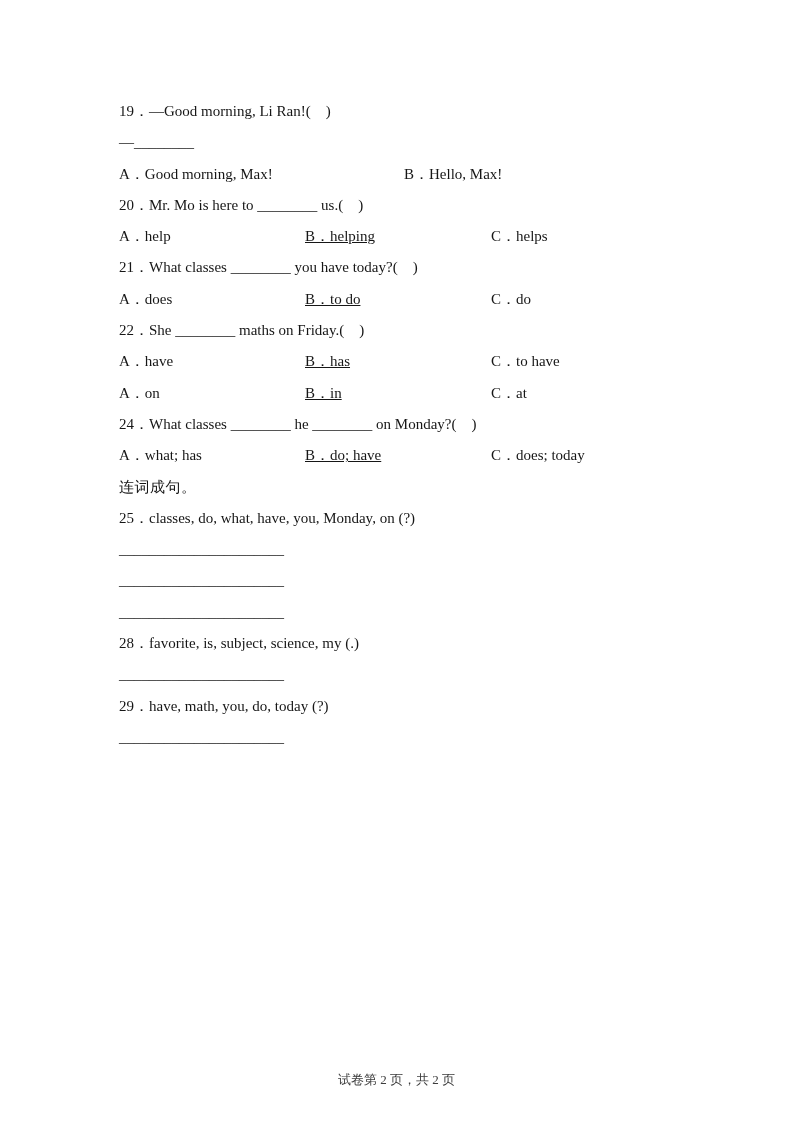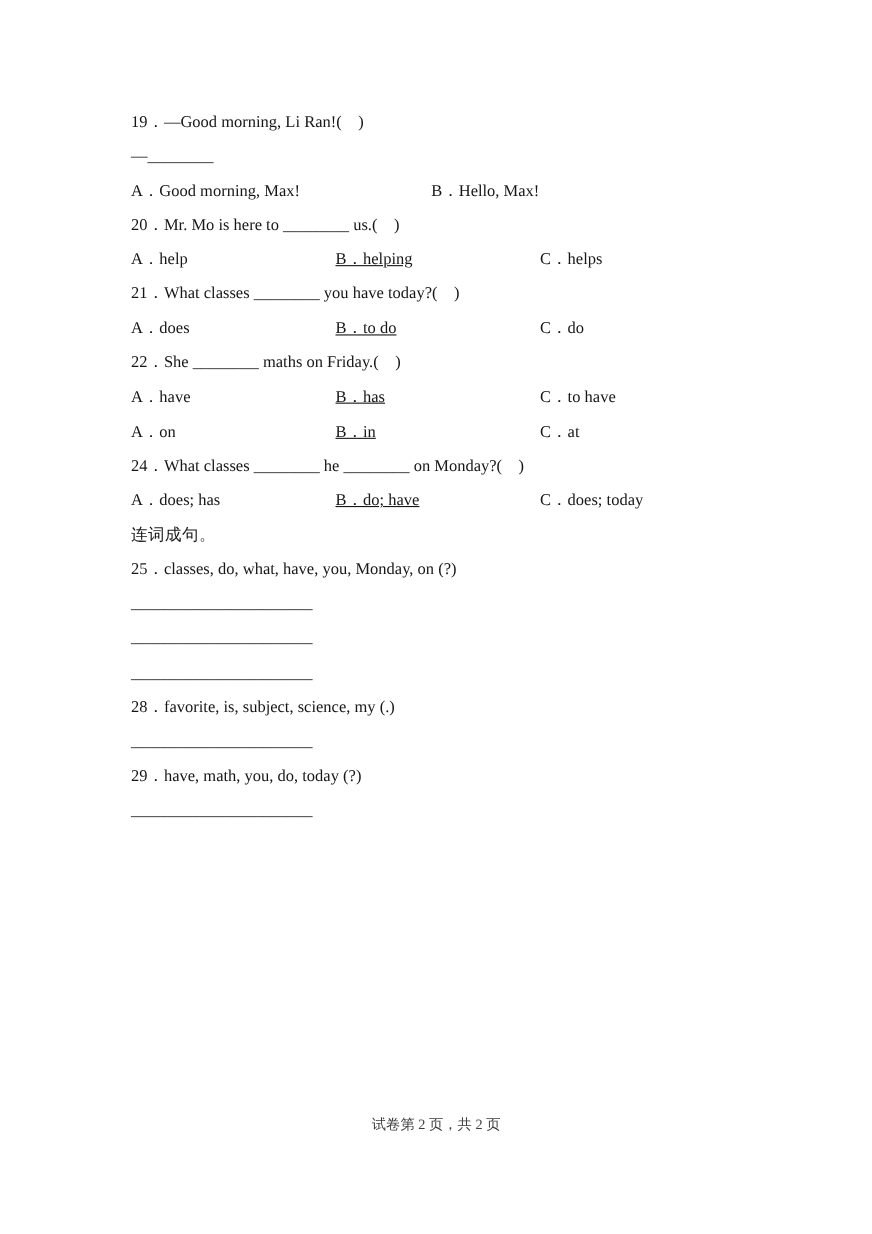--- a/index.html
+++ b/index.html
@@ -22,26 +22,26 @@
   .line {
     height: 31.3px;
     line-height: 31.3px;
     white-space: pre-wrap;
   }
   .options { position: relative; }
   .opt { position: absolute; top: 0; white-space: pre-wrap; }
   .col-a { left: 0; }
   .col-b { left: 186px; text-decoration: underline; }
   .col-c { left: 372px; text-align: center; }
-  .col-b-wide { left: 273px; font-family: Liberation Serif, serif; }
+  .col-b-wide { left: 285px; font-family: Liberation Serif, serif; }
   .section-title { letter-spacing: 0.5px; }
   .footer {
     position: absolute;
     left: 0;
-    top: 1012px;
+    top: 1070px;
     width: 793px;
     text-align: center;
     font-size: 13px;
     color: #3d3d3d;
     line-height: 20px;
   }
 </style>
 </head>
 <body>
 
@@ -77,21 +77,21 @@
     </div>
 
     <div class="line options">
       <span class="opt col-a"><span>A．</span><span>on</span></span>
       <span class="opt col-b"><span>B．</span><span>in</span></span>
       <span class="opt col-c"><span>C．</span><span>at</span></span>
     </div>
 
     <div class="line"><span>24．</span><span>What classes ________ he ________ on Monday?(    )</span></div>
     <div class="line options">
-      <span class="opt col-a"><span>A．</span><span>does; has</span></span>
+      <span class="opt col-a"><span>A．</span><span>what; has</span></span>
       <span class="opt col-b"><span>B．</span><span>do; have</span></span>
       <span class="opt col-c"><span>C．</span><span>does; today</span></span>
     </div>
 
     <div class="line section-title">连词成句。</div>
 
     <div class="line"><span>25．</span><span>classes, do, what, have, you, Monday, on (?)</span></div>
     <div class="line">______________________</div>
 
     <div class="line">______________________</div>

